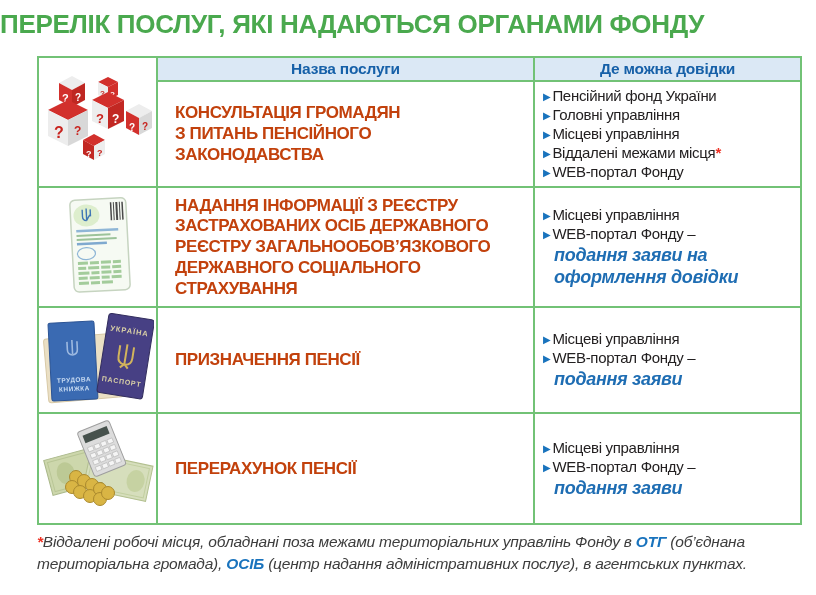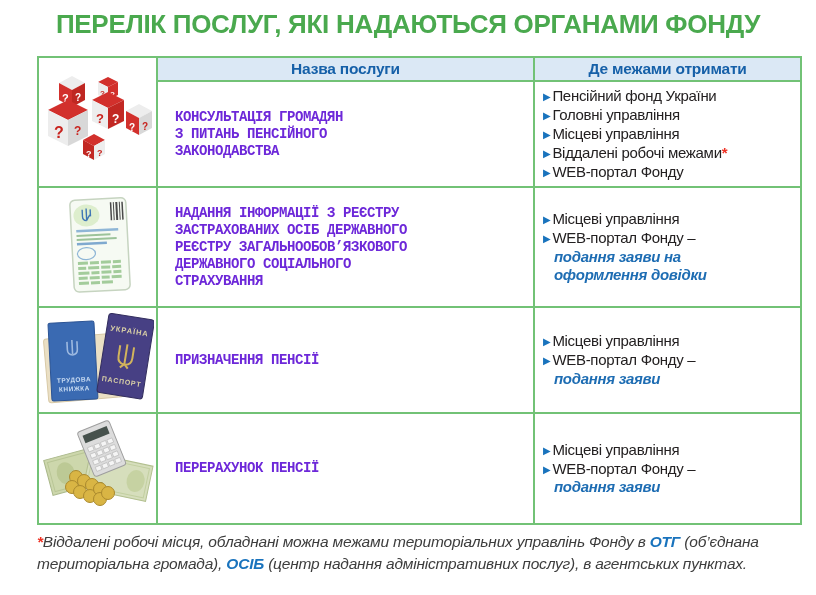--- a/index.html
+++ b/index.html
@@ -1,38 +1,38 @@
 <!DOCTYPE html>
 <html><head>
 <meta charset="utf-8">
 <style>
   html,body{margin:0;padding:0;background:#fff;}
   .page{position:relative;width:816px;height:595px;background:#ffffff;overflow:hidden;
         font-family:"Liberation Sans",sans-serif;}
-  .title{margin:0;padding-top:9px;text-align:center;font-size:26px;font-weight:700;
+  .title{margin:0;padding-top:9px;text-align:left;font-size:26px;font-weight:700;
          color:#4aa94e;letter-spacing:-0.3px;}
   table.svc-table{position:absolute;left:37px;top:56px;width:763px;border-collapse:collapse;
                   table-layout:fixed;}
   table.svc-table td,table.svc-table th{border:2px solid #72c276;}
   th.hdr{background:#dbe8f5;color:#1660a8;font-size:15.5px;font-weight:700;
          text-align:center;padding:2px 15px;letter-spacing:-0.2px;}
   tr.hrow{height:24px;}
   tr.r1{height:106px;} tr.r2{height:120px;} tr.r3{height:102px;} tr.r4{height:111px;}
   td.img-cell{text-align:center;vertical-align:middle;background:#fff;padding:2px;}
-  td.svc{color:#6d28d9;font-weight:700;font-size:14px;line-height:1.22;
+  td.svc{color:#c2410c;font-weight:700;font-size:17px;line-height:1.22;
          padding:4px 6px 4px 17px;vertical-align:middle;white-space:pre-line;
-         letter-spacing:-0.4px;font-family:Liberation Mono, monospace;}
+         letter-spacing:-0.4px;}
   td.loc-cell{vertical-align:middle;padding:5px 16px 5px 8px;font-size:15px;
               color:#232021;line-height:1.26;letter-spacing:-0.3px;}
   .loc{display:block;}
   .tri{color:#1973bd;font-size:10px;font-family:"DejaVu Sans",sans-serif;
        position:relative;top:-1px;margin-right:2px;}
   .mark{color:#ee3124;font-weight:700;}
   .note{color:#1e6db3;font-style:italic;font-weight:700;white-space:pre-line;
-        padding-left:11px;font-size:15px;line-height:1.25;}
+        padding-left:11px;font-size:18px;line-height:1.25;}
   .footnote{position:absolute;left:37px;top:531px;width:758px;font-style:italic;
             font-size:15.5px;line-height:1.45;color:#3d3d3d;letter-spacing:-0.2px;}
   .footnote .hl{color:#1973bd;font-weight:700;font-style:italic;}
   svg text{font-family:"Liberation Sans",sans-serif;font-weight:700;}
   .qred{fill:#c8231e;} .qwhite{fill:#ffffff;}
 </style>
 </head>
 <body>
 
 <div class="page">
@@ -76,32 +76,32 @@
           <text x="12" y="64" font-size="16" class="qred">?</text>
           <text x="32" y="61" font-size="12" class="qred">?</text>
           <polygon points="41,66 52,60 63,66 52,72" fill="#d2302c"></polygon>
           <polygon points="41,66 52,72 52,86 41,80" fill="#c22823"></polygon>
           <polygon points="52,72 63,66 63,80 52,86" fill="#ededed"></polygon>
           <text x="44" y="83" font-size="9" class="qwhite">?</text>
           <text x="55" y="82" font-size="9" class="qred">?</text>
         </svg>
       </td>
       <th class="hdr">Назва послуги</th>
-      <th class="hdr">Де межами отримати</th>
+      <th class="hdr">Де можна довідки</th>
     </tr>
 
     <tr class="r1">
       <td class="svc">КОНСУЛЬТАЦІЯ ГРОМАДЯН
 З ПИТАНЬ ПЕНСІЙНОГО
 ЗАКОНОДАВСТВА</td>
       <td class="loc-cell">
         <span class="loc"><span class="tri">▶</span><span>Пенсійний фонд України</span></span>
         <span class="loc"><span class="tri">▶</span><span>Головні управління</span></span>
         <span class="loc"><span class="tri">▶</span><span>Місцеві управління</span></span>
-        <span class="loc"><span class="tri">▶</span><span>Віддалені робочі межами</span><span class="mark">*</span></span>
+        <span class="loc"><span class="tri">▶</span><span>Віддалені межами місця</span><span class="mark">*</span></span>
         <span class="loc"><span class="tri">▶</span><span>WEB-портал Фонду</span></span>
       </td>
     </tr>
 
     <tr class="r2">
       <td class="img-cell">
         <svg width="100" height="104" viewBox="0 0 100 104">
           <g transform="rotate(-3 50 52)">
             <rect x="24" y="6" width="56" height="92" rx="5" fill="#f6faf3" stroke="#c6d4c0" stroke-width="1.5"></rect>
             <ellipse cx="40" cy="22" rx="13" ry="11" fill="#ddeecd"></ellipse>
@@ -235,16 +235,16 @@
       <td class="loc-cell">
         <span class="loc"><span class="tri">▶</span><span>Місцеві управління</span></span>
         <span class="loc"><span class="tri">▶</span><span>WEB-портал Фонду –</span></span>
         <div class="note">подання заяви</div>
       </td>
     </tr>
   </tbody>
     </table>
 
   <div class="footnote">
-    <span class="mark">*</span><span>Віддалені робочі місця, обладнані можна межами територіальних управлінь Фонду в </span><span class="hl">ОТГ</span><span> (об’єднана територіальна громада), </span><span class="hl">ОСІБ</span><span> (центр надання адміністративних послуг), в агентських пунктах.</span>
+    <span class="mark">*</span><span>Віддалені робочі місця, обладнані поза межами територіальних управлінь Фонду в </span><span class="hl">ОТГ</span><span> (об’єднана територіальна громада), </span><span class="hl">ОСІБ</span><span> (центр надання адміністративних послуг), в агентських пунктах.</span>
   </div>
 
 </div>
 
 </body></html>

